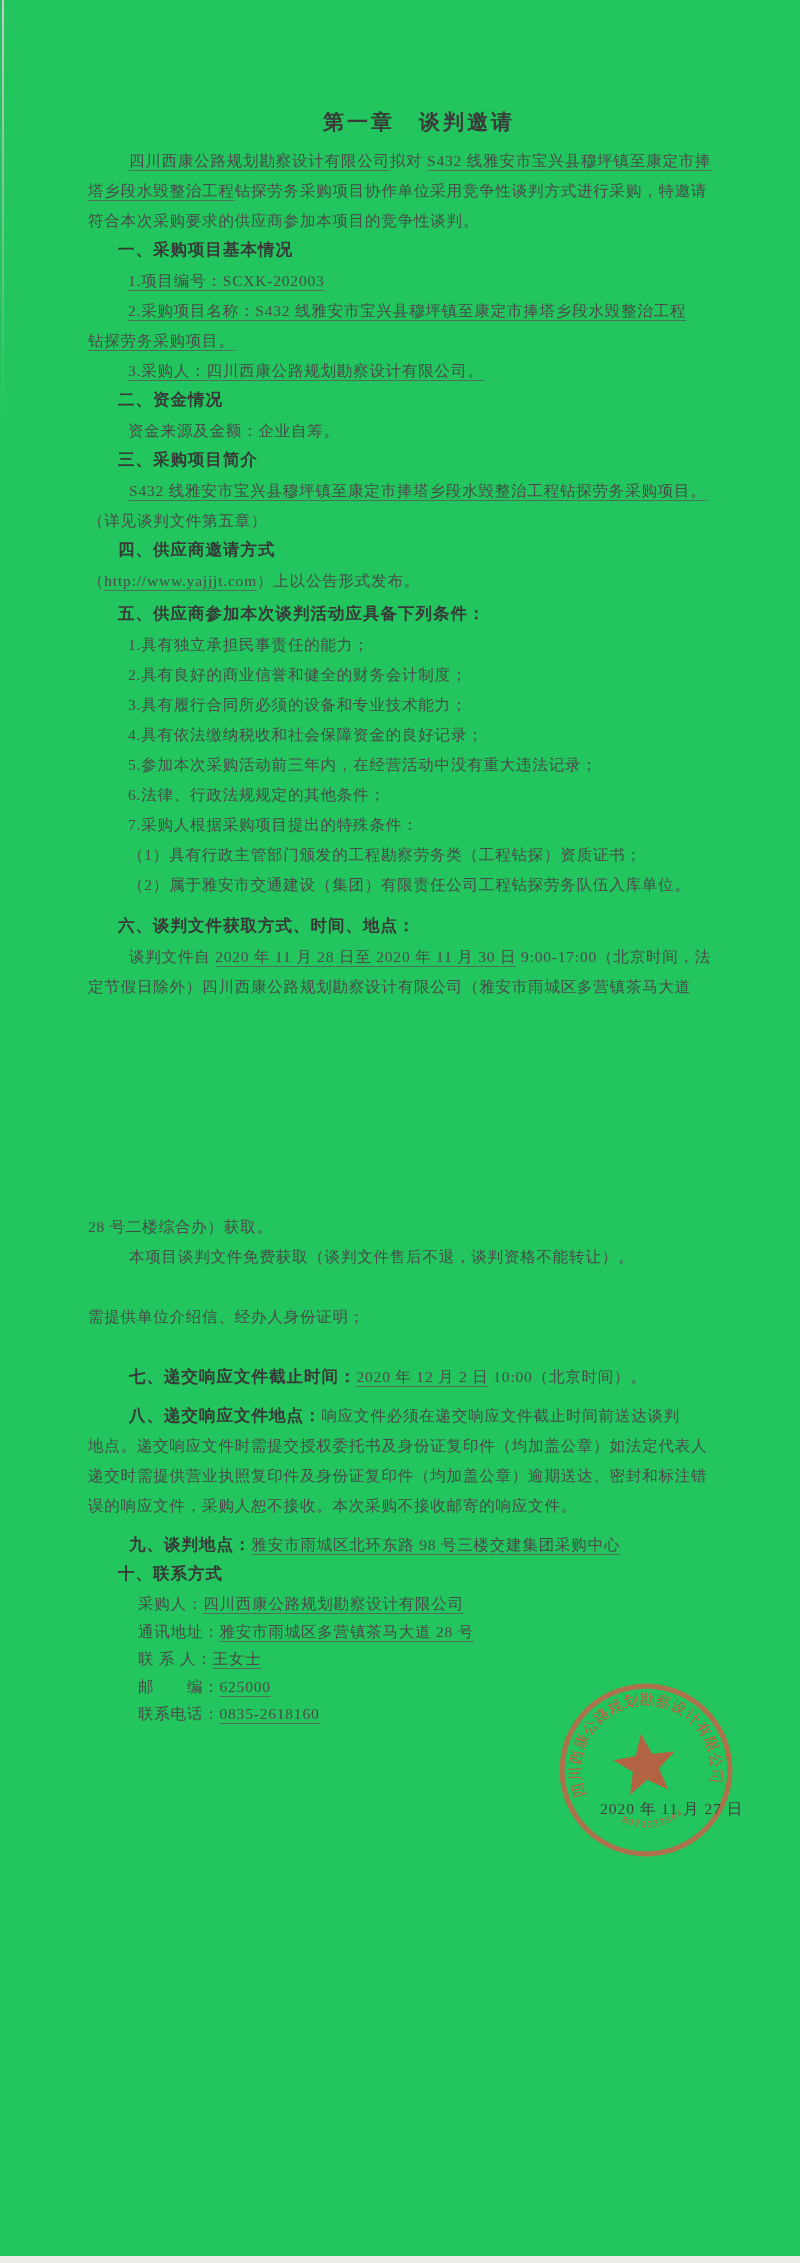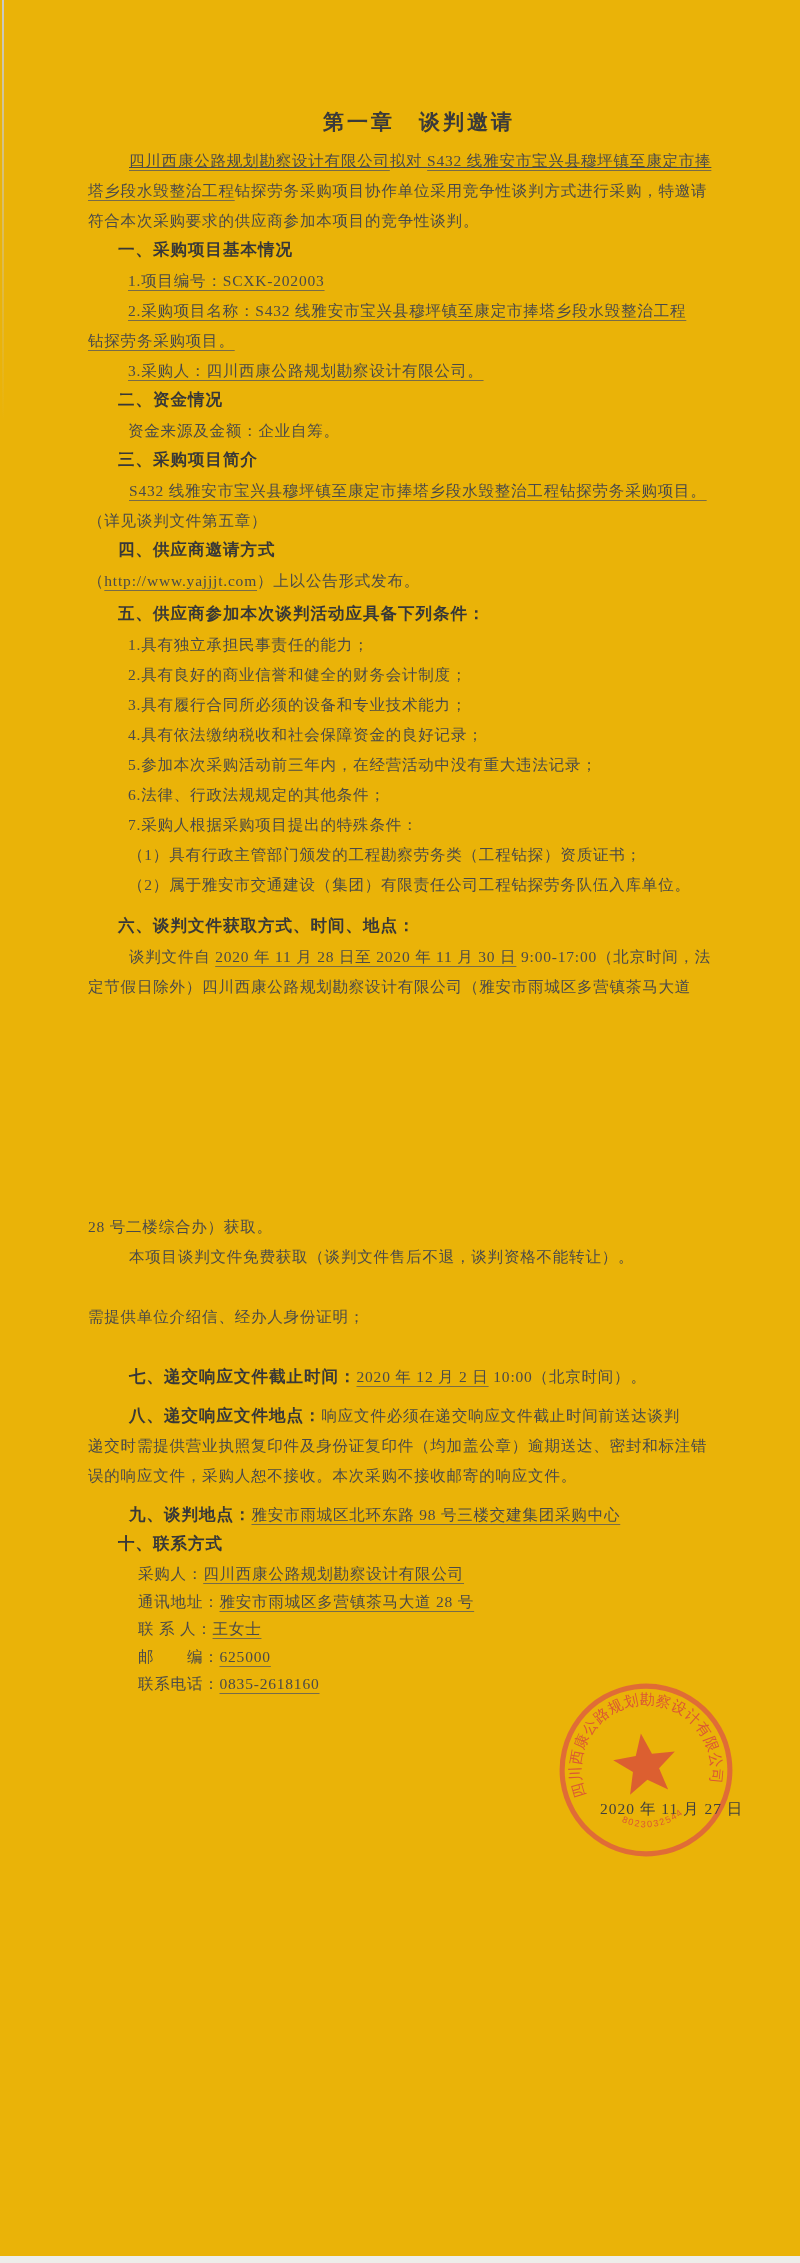--- a/index.html
+++ b/index.html
@@ -3,21 +3,21 @@
 <meta charset="utf-8">
 <style>
   html,body{margin:0;padding:0;}
   body{
     font-family:"Liberation Serif","DejaVu Serif",serif;
     background:#ffffff;
   }
   .page{
     position:relative;
     width:800px;height:2263px;
-    background:#eab308;
+    background:#22c55e;
     overflow:hidden;
     color:#4a4a4a;
   }
   .scan-line-left{
     position:absolute;left:2px;top:0;width:2px;height:420px;
     background:linear-gradient(#c9c9c5,rgba(201,201,197,0));
   }
   .scan-edge-bottom{
     position:absolute;left:0;bottom:0;width:100%;height:7px;
     background:#ededea;
@@ -44,21 +44,21 @@
     font-family:"Liberation Sans","DejaVu Sans",sans-serif;
     font-weight:bold;font-size:16.5px;color:#383838;letter-spacing:1px;
   }
   .u{
     text-decoration:underline;
     text-decoration-color:rgba(90,90,90,.8);
     text-decoration-thickness:1px;
     text-underline-offset:4px;
   }
   .wide{letter-spacing:3.5px;}
-  .mt6{margin-top:6px;text-decoration:underline;}
+  .mt6{margin-top:6px;}
   .mt4{margin-top:4px;}
   .mt2{margin-top:12px;}
   .mt8{margin-top:8px;}
   .mt12{margin-top:29px;}
   .contact-row{
     font-size:15.5px;line-height:27.5px;letter-spacing:0.8px;
     padding-left:50px;white-space:nowrap;
   }
   .seal{
     position:absolute;left:556px;top:1680px;width:180px;height:180px;
@@ -121,20 +121,21 @@
   <div class="doc-bottom">
 
     <div class="line">28 号二楼综合办）获取。</div>
     <div class="line"><span class="indent"></span><span>本项目谈判文件免费获取（谈判文件售后不退，谈判资格不能转让）。</span></div>
     <div class="line"><span class="indent"></span></div>
     <div class="line">需提供单位介绍信、经办人身份证明；</div>
 
     <div class="line mt12"><span class="indent"></span><span class="h-inline">七、递交响应文件截止时间：</span><span class="u">2020 年 12 月 2 日</span><span> 10:00（北京时间）。</span></div>
 
     <div class="line mt8"><span class="indent"></span><span class="h-inline">八、递交响应文件地点：</span><span>响应文件必须在递交响应文件截止时间前送达谈判</span></div>
+    <div class="line">地点。递交响应文件时需提交授权委托书及身份证复印件（均加盖公章）如法定代表人</div>
     <div class="line">递交时需提供营业执照复印件及身份证复印件（均加盖公章）逾期送达、密封和标注错</div>
     <div class="line">误的响应文件，采购人恕不接收。本次采购不接收邮寄的响应文件。</div>
 
     <div class="line mt8"><span class="indent"></span><span class="h-inline">九、谈判地点：</span><span class="u">雅安市雨城区北环东路 98 号三楼交建集团采购中心</span></div>
 
     <div class="heading">十、联系方式</div>
 
     <div class="contact-row"><span>采购人：</span><span class="u">四川西康公路规划勘察设计有限公司</span></div>
     <div class="contact-row"><span>通讯地址：</span><span class="u">雅安市雨城区多营镇茶马大道 28 号</span></div>
     <div class="contact-row"><span>联 系 人：</span><span class="u">王女士</span></div>

